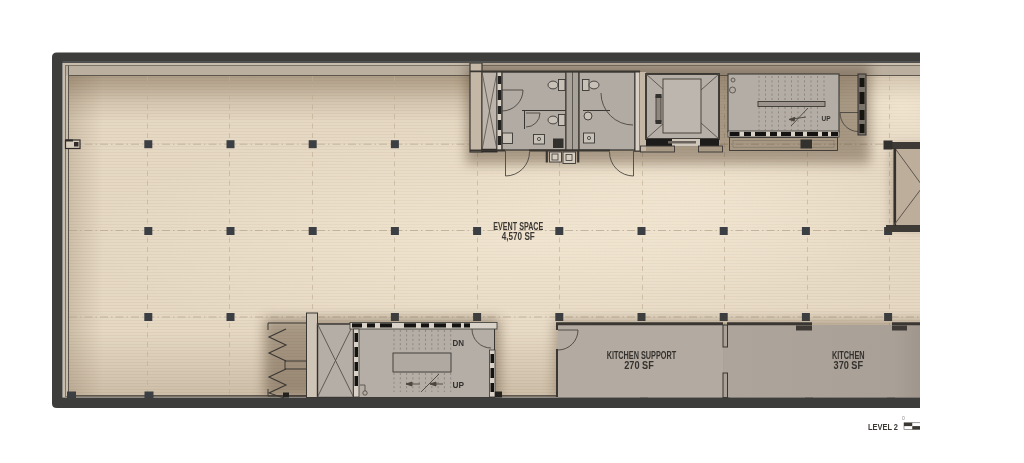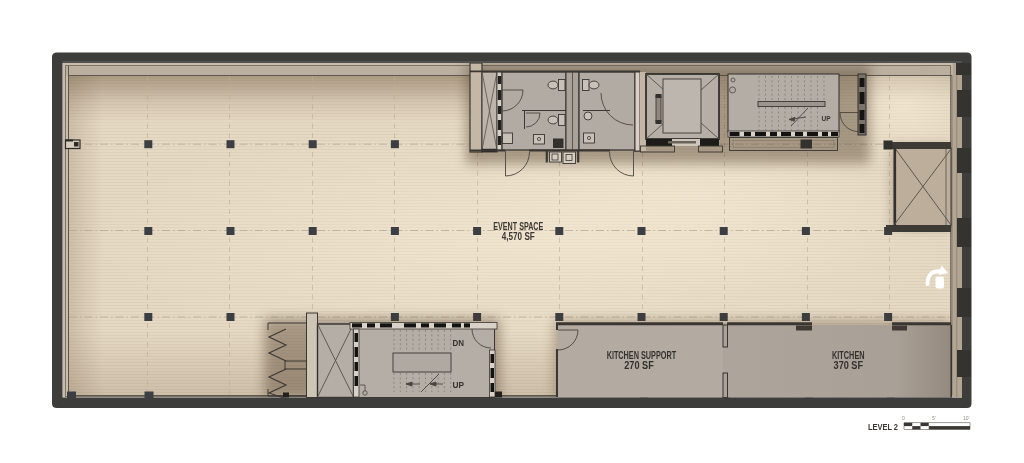--- a/index.html
+++ b/index.html
@@ -1,16 +1,16 @@
 <!DOCTYPE html>
 <html><head>
 <meta charset="utf-8">
 <style>
   html,body{margin:0;padding:0;background:#ffffff;}
-  #page{position:relative;width:1024px;height:463px;background:#a21caf;overflow:hidden;
+  #page{position:relative;width:920px;height:463px;background:#a21caf;overflow:hidden;
         font-family:"Liberation Sans", sans-serif;}
   svg{display:block;}
   text{font-family:"Liberation Sans", sans-serif;}
 </style>
 </head>
 <body>
 <div id="page">
 <svg width="1024" height="463" viewBox="0 0 1024 463">
 <defs>
   <pattern id="grain" width="4" height="3" patternUnits="userSpaceOnUse">

